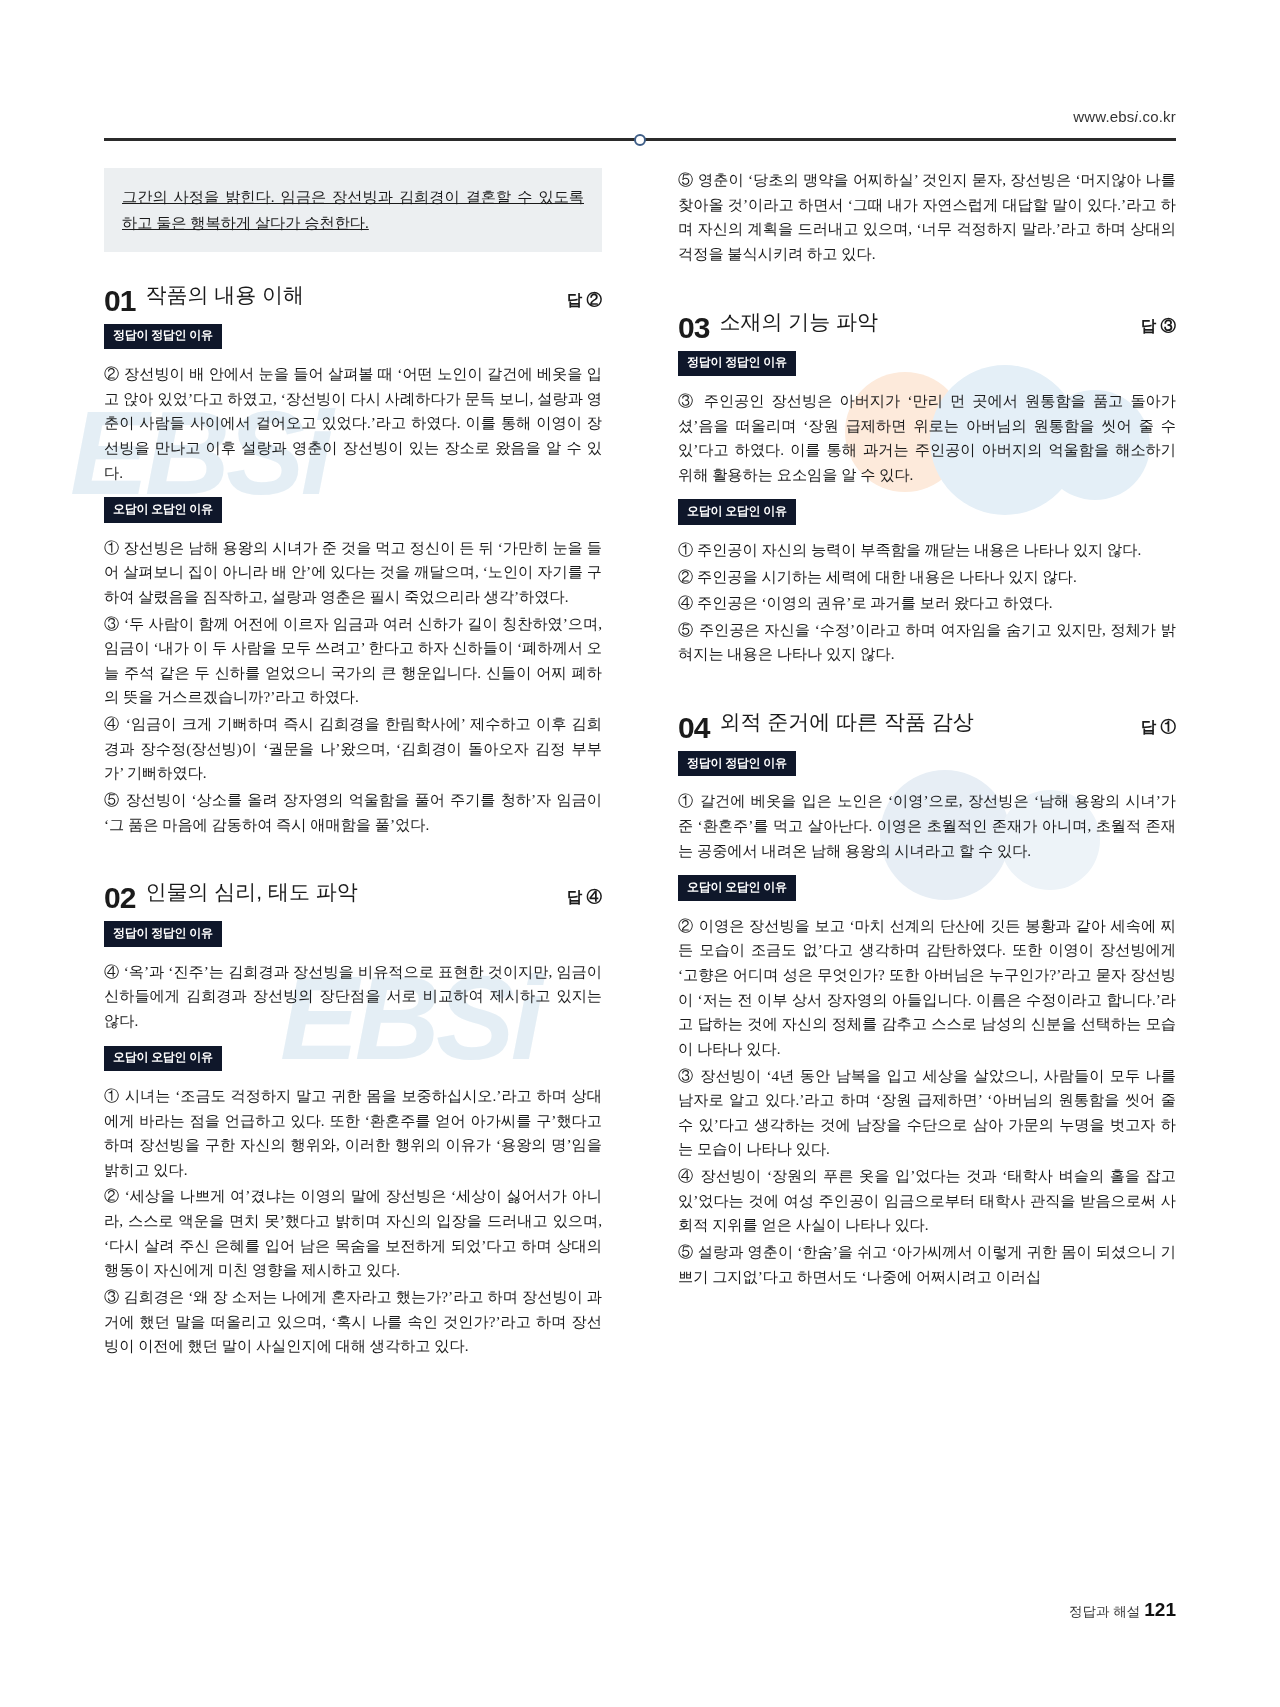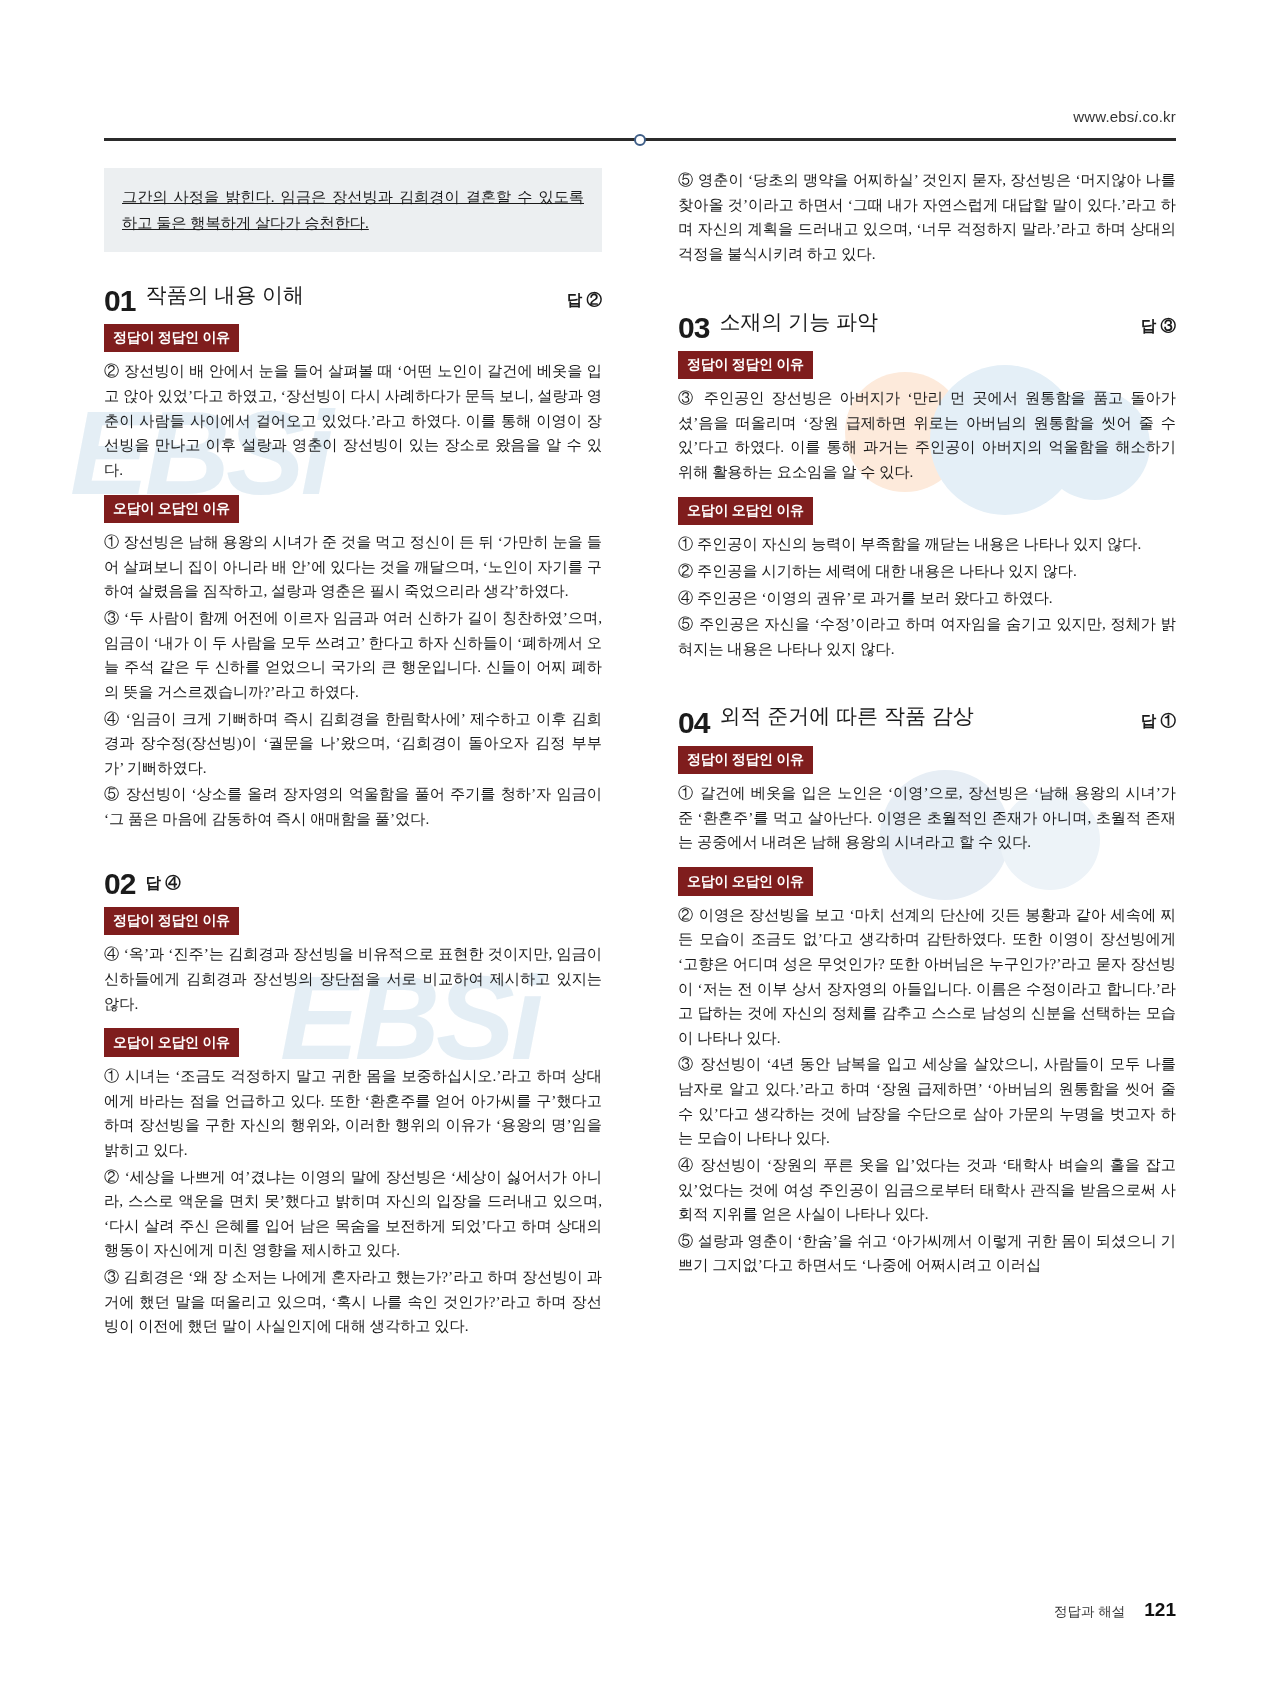--- a/index.html
+++ b/index.html
@@ -128,27 +128,27 @@
   .q-ans {
     font-family: "Liberation Sans", sans-serif;
     font-size: 15.5px;
     font-weight: bold;
     padding-bottom: 2px;
     white-space: nowrap;
   }
 
   .tag {
     display: inline-block;
-    background: #7f1d1d;
+    background: #0f172a;
     color: #ffffff;
     font-family: "Liberation Sans", sans-serif;
-    font-size: 14px;
+    font-size: 12px;
     font-weight: bold;
     padding: 2.5px 9px 3.5px 9px;
-    margin: 10px 0 7px 0;
+    margin: 10px 0 13px 0;
     letter-spacing: -.3px;
   }
   .tag.first { margin-top: 2px; }
 
   p.para {
     margin: 0 0 2px 0;
     text-indent: 0;
   }
 
   .spacer-lg { height: 26px; }
@@ -158,21 +158,21 @@
     position: absolute;
     right: 104px;
     bottom: 86px;
     display: flex;
     align-items: baseline;
     font-family: "Liberation Sans", sans-serif;
   }
   .footer-label {
     font-size: 13.5px;
     color: #333;
-    margin-right: 19px;
+    margin-right: 4px;
   }
   .footer-page {
     font-size: 19px;
     font-weight: bold;
     color: #111;
   }
 </style>
 </head>
 <body>
 
@@ -211,20 +211,21 @@
     <p class="para">① 장선빙은 남해 용왕의 시녀가 준 것을 먹고 정신이 든 뒤 ‘가만히 눈을 들어 살펴보니 집이 아니라 배 안’에 있다는 것을 깨달으며, ‘노인이 자기를 구하여 살렸음을 짐작하고, 설랑과 영춘은 필시 죽었으리라 생각’하였다.</p>
     <p class="para">③ ‘두 사람이 함께 어전에 이르자 임금과 여러 신하가 길이 칭찬하였’으며, 임금이 ‘내가 이 두 사람을 모두 쓰려고’ 한다고 하자 신하들이 ‘폐하께서 오늘 주석 같은 두 신하를 얻었으니 국가의 큰 행운입니다. 신들이 어찌 폐하의 뜻을 거스르겠습니까?’라고 하였다.</p>
     <p class="para">④ ‘임금이 크게 기뻐하며 즉시 김희경을 한림학사에’ 제수하고 이후 김희경과 장수정(장선빙)이 ‘궐문을 나’왔으며, ‘김희경이 돌아오자 김정 부부가’ 기뻐하였다.</p>
     <p class="para">⑤ 장선빙이 ‘상소를 올려 장자영의 억울함을 풀어 주기를 청하’자 임금이 ‘그 품은 마음에 감동하여 즉시 애매함을 풀’었다.</p>
 
     <div class="spacer-lg"></div>
 
     
     <div class="q-head">
       <div class="q-num">02</div>
+      <div class="q-title">인물의 심리, 태도 파악</div>
       <div class="q-ans">답 ④</div>
     </div>
     <div class="tag first">정답이 정답인 이유</div>
     <p class="para">④ ‘옥’과 ‘진주’는 김희경과 장선빙을 비유적으로 표현한 것이지만, 임금이 신하들에게 김희경과 장선빙의 장단점을 서로 비교하여 제시하고 있지는 않다.</p>
     <div class="tag">오답이 오답인 이유</div>
     <p class="para">① 시녀는 ‘조금도 걱정하지 말고 귀한 몸을 보중하십시오.’라고 하며 상대에게 바라는 점을 언급하고 있다. 또한 ‘환혼주를 얻어 아가씨를 구’했다고 하며 장선빙을 구한 자신의 행위와, 이러한 행위의 이유가 ‘용왕의 명’임을 밝히고 있다.</p>
     <p class="para">② ‘세상을 나쁘게 여’겼냐는 이영의 말에 장선빙은 ‘세상이 싫어서가 아니라, 스스로 액운을 면치 못’했다고 밝히며 자신의 입장을 드러내고 있으며, ‘다시 살려 주신 은혜를 입어 남은 목숨을 보전하게 되었’다고 하며 상대의 행동이 자신에게 미친 영향을 제시하고 있다.</p>
     <p class="para">③ 김희경은 ‘왜 장 소저는 나에게 혼자라고 했는가?’라고 하며 장선빙이 과거에 했던 말을 떠올리고 있으며, ‘혹시 나를 속인 것인가?’라고 하며 장선빙이 이전에 했던 말이 사실인지에 대해 생각하고 있다.</p>
   </div>
 

